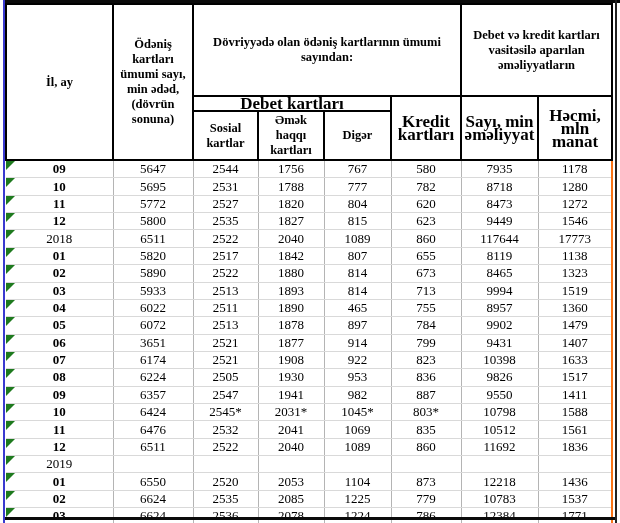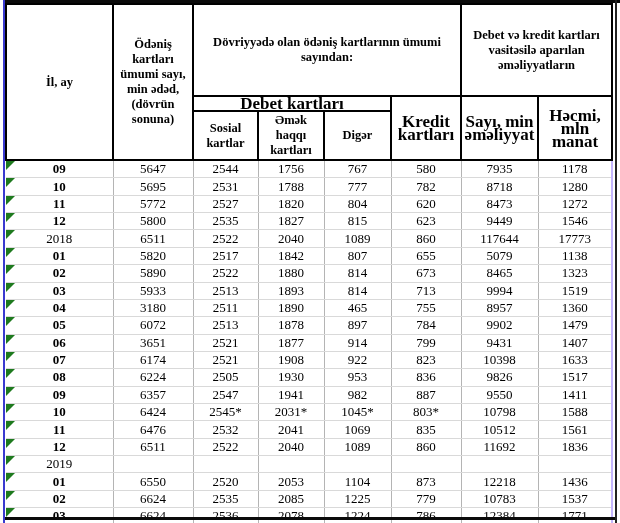--- a/index.html
+++ b/index.html
@@ -27,21 +27,21 @@
   tr.band2 th { font-size:17px; line-height:13px; padding:0 2px; }
   tr.band3 { height:47px; }
 
   table.grid td {
     height:16.36px; padding:0 2px; text-align:center; vertical-align:middle;
     font-size:13px; line-height:14px;
     border-right:1px solid #b4b4b4; border-bottom:1px solid #d9d9d9;
     position:relative; overflow:hidden; white-space:nowrap;
   }
   table.grid td.lbl { font-weight:bold;margin-top:12px; }
-  table.grid td:last-child { border-right:2px solid #c4b5fd; }
+  table.grid td:last-child { border-right:2px solid #f97316; }
   table.grid tr.bold-row td { font-weight:normal; }
   .tri {
     position:absolute; left:0; top:0; width:0; height:0;
     border-top:9px solid #1e7a1e; border-right:9px solid transparent;
   }
 </style>
 </head>
 <body>
 
 <div id="screen">
@@ -128,21 +128,21 @@
           <td>117644</td>
           <td>17773</td>
         </tr>
         <tr>
           <td class="lbl"><span class="tri"></span>01</td>
           <td>5820</td>
           <td>2517</td>
           <td>1842</td>
           <td>807</td>
           <td>655</td>
-          <td>5079</td>
+          <td>8119</td>
           <td>1138</td>
         </tr>
         <tr>
           <td class="lbl"><span class="tri"></span>02</td>
           <td>5890</td>
           <td>2522</td>
           <td>1880</td>
           <td>814</td>
           <td>673</td>
           <td>8465</td>
@@ -153,21 +153,21 @@
           <td>5933</td>
           <td>2513</td>
           <td>1893</td>
           <td>814</td>
           <td>713</td>
           <td>9994</td>
           <td>1519</td>
         </tr>
         <tr>
           <td class="lbl"><span class="tri"></span>04</td>
-          <td>3180</td>
+          <td>6022</td>
           <td>2511</td>
           <td>1890</td>
           <td>465</td>
           <td>755</td>
           <td>8957</td>
           <td>1360</td>
         </tr>
         <tr>
           <td class="lbl"><span class="tri"></span>05</td>
           <td>6072</td>

